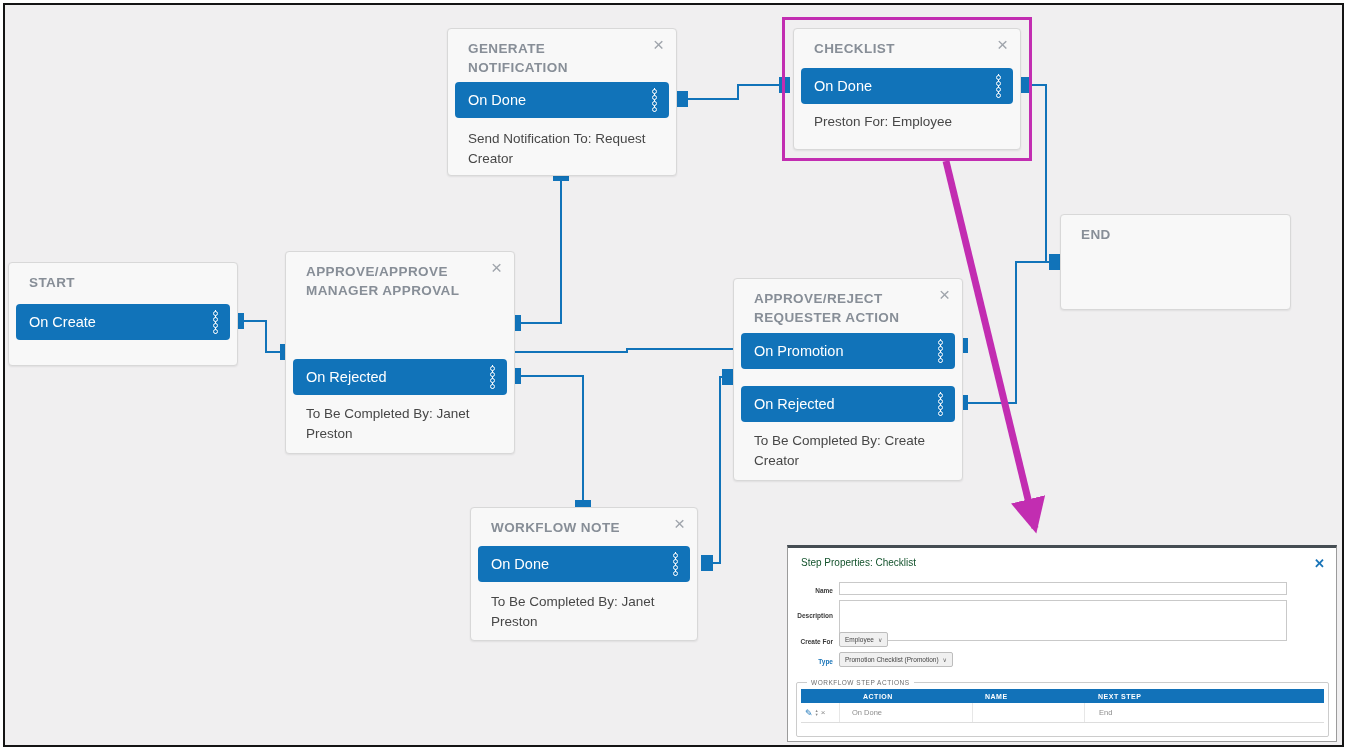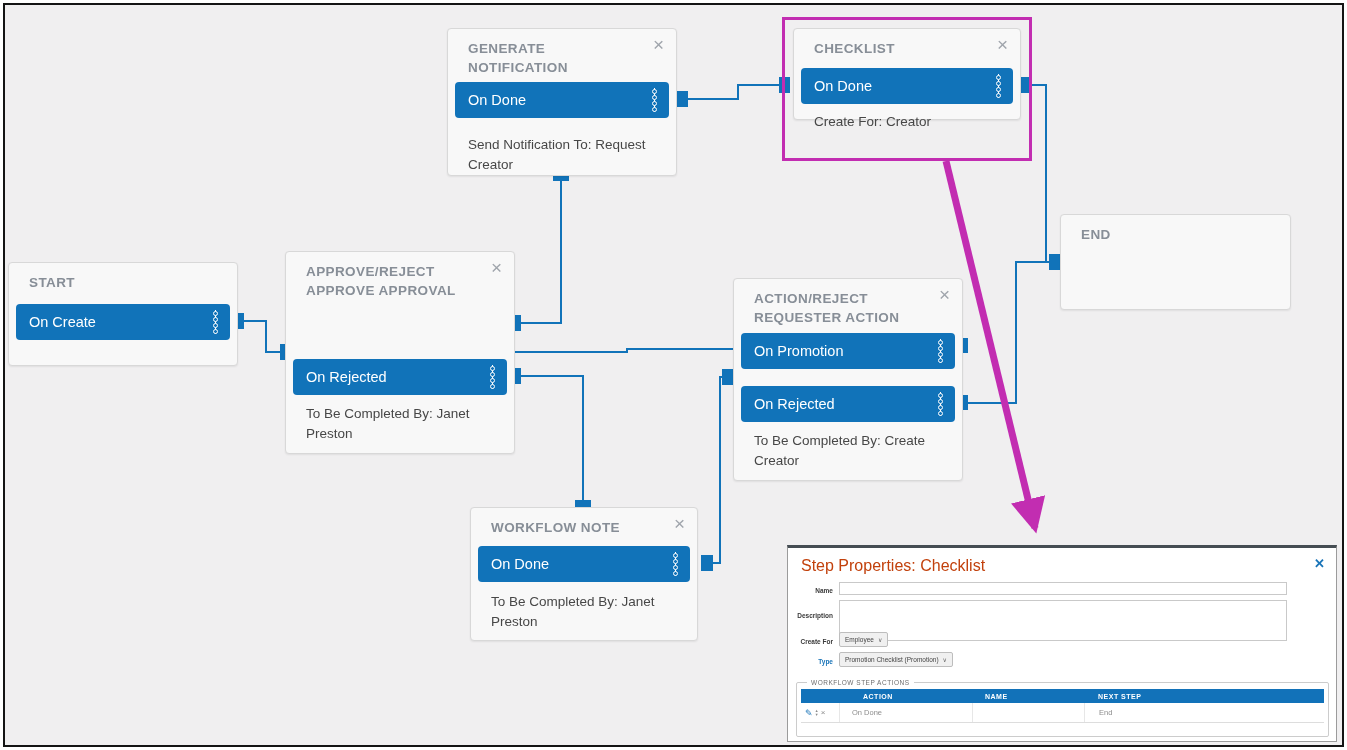--- a/index.html
+++ b/index.html
@@ -11,21 +11,21 @@
   .node-title{position:absolute;left:20px;top:11px;right:34px;color:#878e97;font-weight:bold;font-size:13.5px;letter-spacing:.4px;line-height:1.4;}
   .node-close{position:absolute;top:6px;right:12px;font-size:19px;line-height:19px;color:#a0a5ac;cursor:pointer;}
   .action-btn{position:absolute;left:7px;right:7px;height:36px;background:#1173b9;border-radius:4px;color:#fff;font-size:14.5px;display:flex;align-items:center;justify-content:space-between;padding:0 10px 0 13px;}
   .dots{position:relative;width:9px;height:26px;display:flex;flex-direction:column;align-items:center;justify-content:center;gap:1px;}
   .dots::before{content:"";position:absolute;left:4px;top:1px;bottom:1px;width:1px;background:#fff;}
   .dots i{position:relative;width:5px;height:5px;border:1px solid #fff;border-radius:50%;background:#1173b9;}
   .node-desc{position:absolute;left:20px;right:14px;color:#474747;font-size:13.5px;line-height:1.45;}
   .hl-rect{position:absolute;left:782px;top:17px;width:250px;height:144px;border:3px solid #c22db1;z-index:3;pointer-events:none;}
   
   .popup{position:absolute;left:787px;top:545px;width:550px;height:197px;background:#fff;border:1px solid #9b9b9b;border-top:3px solid #454d53;z-index:5;font-family:"Liberation Sans",sans-serif;}
-  .popup-title{position:absolute;left:13px;top:9px;font-size:16px;color:#c2410c;}
+  .popup-title{position:absolute;left:13px;top:9px;font-size:10px;color:#14532d;}
   .popup-close{position:absolute;right:11px;top:8px;font-size:13px;font-weight:bold;color:#1974b8;cursor:pointer;}
   .fld-label{position:absolute;left:0;width:45px;text-align:right;font-size:6.5px;font-weight:bold;color:#3a3a3a;}
   .fld-label.blue{color:#1974b8;}
   .txt-input{position:absolute;left:51px;width:448px;border:1px solid #c9c9c9;background:#fff;font-size:8px;padding:0 3px;font-family:"Liberation Sans",sans-serif;}
   .dd{position:absolute;left:51px;height:15px;background:#f0f0f0;border:1px solid #bdbdbd;border-radius:2px;font-size:6.5px;color:#444;display:flex;align-items:center;gap:4px;padding:0 5px;}
   .dd .caret{font-size:6px;color:#666;}
   fieldset.wsa{position:absolute;left:8px;top:131px;width:533px;height:58px;border:1px solid #cccccc;border-radius:2px;margin:0;padding:3px 4px 0 4px;}
   fieldset.wsa legend{font-size:6.5px;color:#6e6e6e;letter-spacing:.5px;padding:0 4px;margin-left:6px;}
   .tbl{width:100%;}
   .tbl-head{display:flex;background:#1272b9;height:14px;align-items:center;color:#fff;font-size:7px;font-weight:bold;letter-spacing:.5px;}
@@ -94,56 +94,56 @@
     <div class="node-close">×</div>
     <div class="action-btn" style="top:53px">
       <span>On Done</span>
       <span class="dots">
           <i></i>
           <i></i>
           <i></i>
           <i></i>
         </span>
     </div>
-    <div class="node-desc" style="top:106px">Send Notification To: Request Creator</div>
-  </div>
-
-  <div class="node" style="left:793px;top:28px;width:228px;height:92px">
+    <div class="node-desc" style="top:100px">Send Notification To: Request Creator</div>
+  </div>
+
+  <div class="node" style="left:793px;top:28px;width:228px;height:122px">
     <div class="node-title">CHECKLIST</div>
     <div class="node-close">×</div>
     <div class="action-btn" style="top:39px">
       <span>On Done</span>
       <span class="dots">
           <i></i>
           <i></i>
           <i></i>
           <i></i>
         </span>
     </div>
-    <div class="node-desc" style="top:83px">Create For: Creator</div>
+    <div class="node-desc" style="top:83px">Preston For: Employee</div>
   </div>
   <div class="hl-rect"></div>
 
   <div class="node" style="left:285px;top:251px;width:230px;height:203px">
-    <div class="node-title">APPROVE/REJECT APPROVE APPROVAL</div>
+    <div class="node-title">APPROVE/APPROVE MANAGER APPROVAL</div>
     <div class="node-close">×</div>
     <div class="action-btn" style="top:107px">
       <span>On Rejected</span>
       <span class="dots">
           <i></i>
           <i></i>
           <i></i>
           <i></i>
         </span>
     </div>
     <div class="node-desc" style="top:152px">To Be Completed By: Janet Preston</div>
   </div>
 
   <div class="node" style="left:733px;top:278px;width:230px;height:203px">
-    <div class="node-title">ACTION/REJECT REQUESTER ACTION</div>
+    <div class="node-title">APPROVE/REJECT REQUESTER ACTION</div>
     <div class="node-close">×</div>
     <div class="action-btn" style="top:54px">
       <span>On Promotion</span>
       <span class="dots">
           <i></i>
           <i></i>
           <i></i>
           <i></i>
         </span>
     </div>

